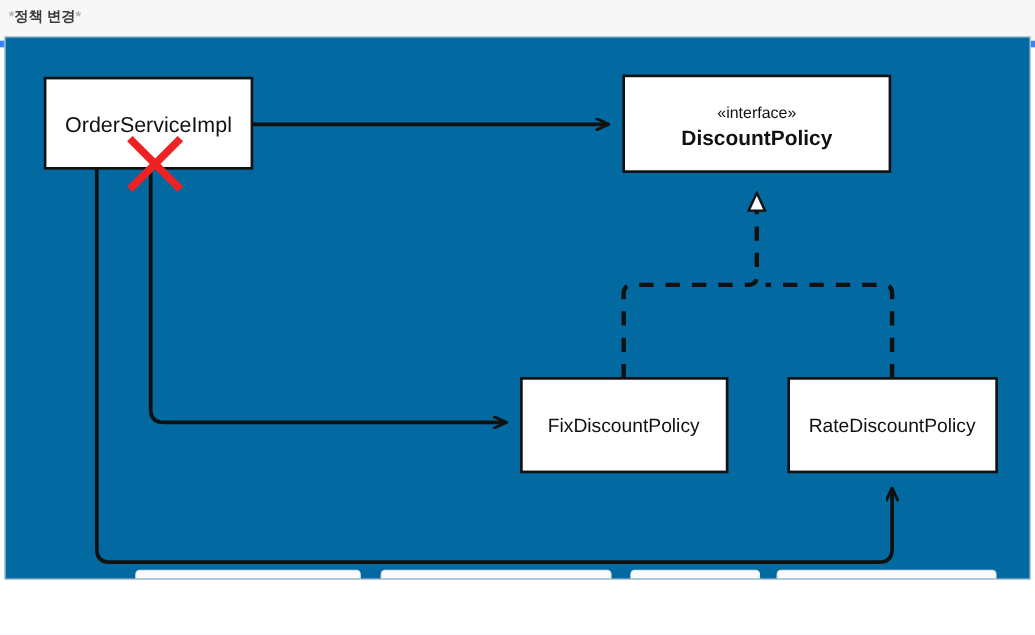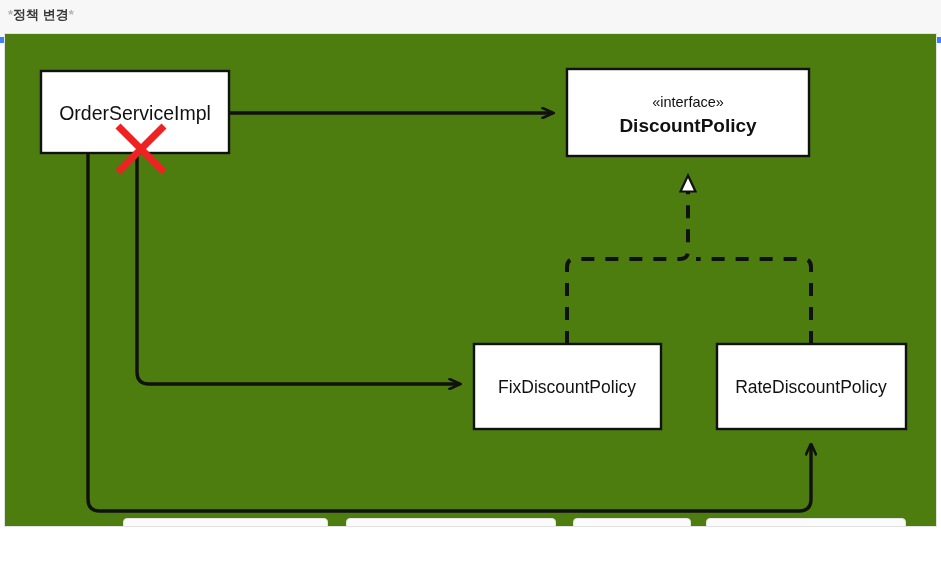--- a/index.html
+++ b/index.html
@@ -39,21 +39,21 @@
     color: #b3b3b3;
     font-weight: bold;
   }
   
   #canvas-panel {
     position: absolute;
     left: 4px;
     top: 33px;
     width: 933px;
     height: 494px;
-    background: #4d7c0f;
+    background: #0369a1;
     border: 1px solid #e2e2e2;
     box-sizing: border-box;
     overflow: hidden;
   }
   #diagram-svg {
     position: absolute;
     left: -4px;
     top: -33px;
   }
   

